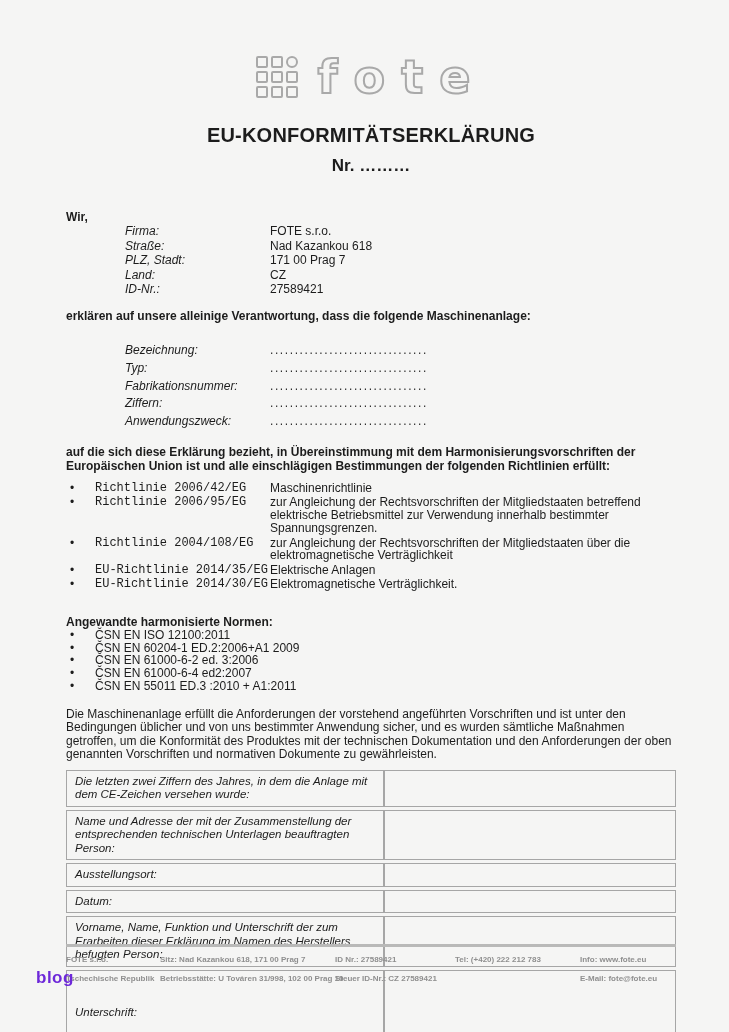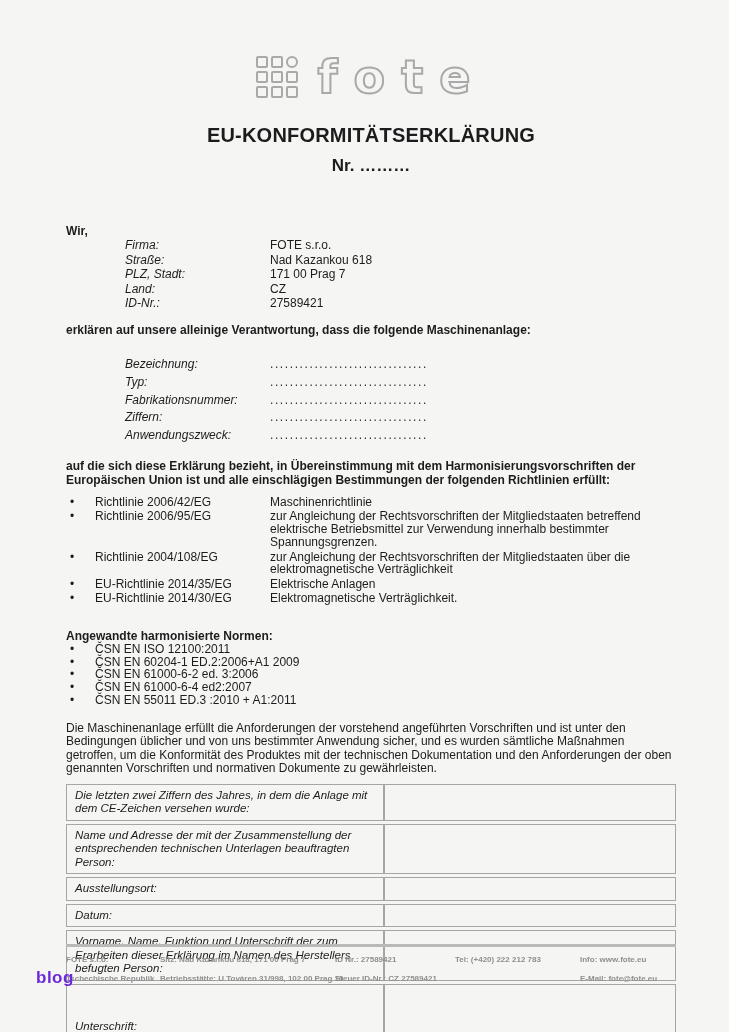--- a/index.html
+++ b/index.html
@@ -21,39 +21,39 @@
   .logo-cell.circle { border-radius:50%; }
   .logo-text {
     font-family:"DejaVu Sans", sans-serif;
     font-size:46px; font-weight:bold; letter-spacing:16px; line-height:46px;
     color:transparent; -webkit-text-stroke:2px #a9a9a9;
   }
 
   .title { margin-top:22px; text-align:center; font-size:20px; font-weight:bold; letter-spacing:0.2px; }
   .nr { margin-top:9px; text-align:center; font-size:17px; font-weight:bold; }
 
-  .wir { margin-top:48px; font-weight:bold; }
+  .wir { margin-top:34px; font-weight:bold; }
 
   .kv-row { display:flex; line-height:14.6px; }
   .kv-label { margin-left:59px; width:145px; font-style:italic; }
   .kv-value { }
 
   .bold-par { font-weight:bold; line-height:13.5px; }
   .statement1 { margin-top:13px; }
   .machine { margin-top:19px; }
   .machine .kv-row { line-height:17.6px; }
   .dots { letter-spacing:1.6px; color:#2a2a2a; }
 
   .statement2 { margin-top:16px; }
 
   .dir-list { margin-top:9px; }
   .dir-row { display:flex; line-height:12.8px; margin-bottom:1px; }
   .dir-row.sp { margin-top:2px; }
   .bullet { width:29px; padding-left:4px; }
-  .dir-name { width:175px; }
+  .dir-name { width:175px;font-family:Liberation Mono, monospace; }
   .dir-desc { width:406px; }
 
   .norms-title { margin-top:24px; font-weight:bold; }
   .norm-row { display:flex; line-height:12.8px; }
 
   .final-par { margin-top:15px; line-height:13.5px; }
 
   
   table.form { margin-top:5px; width:610px; border-collapse:separate; border-spacing:0 3px; }
   table.form td {

